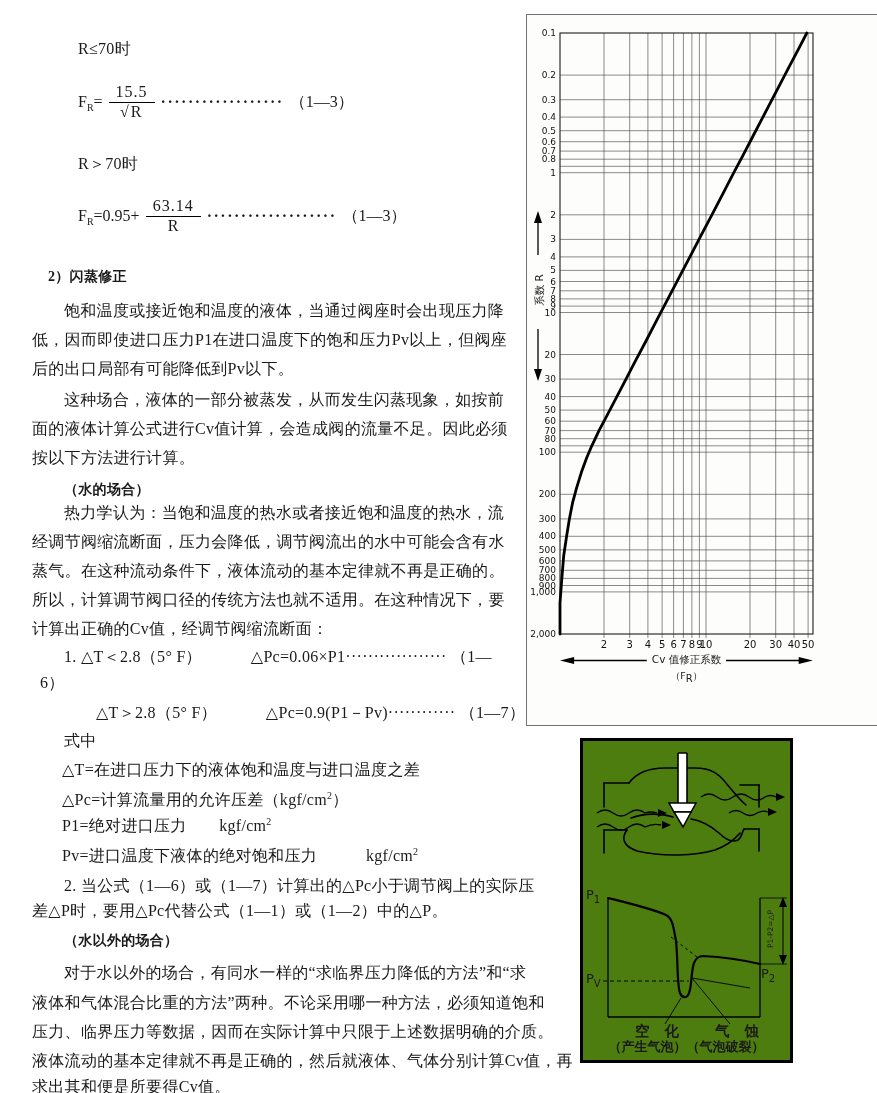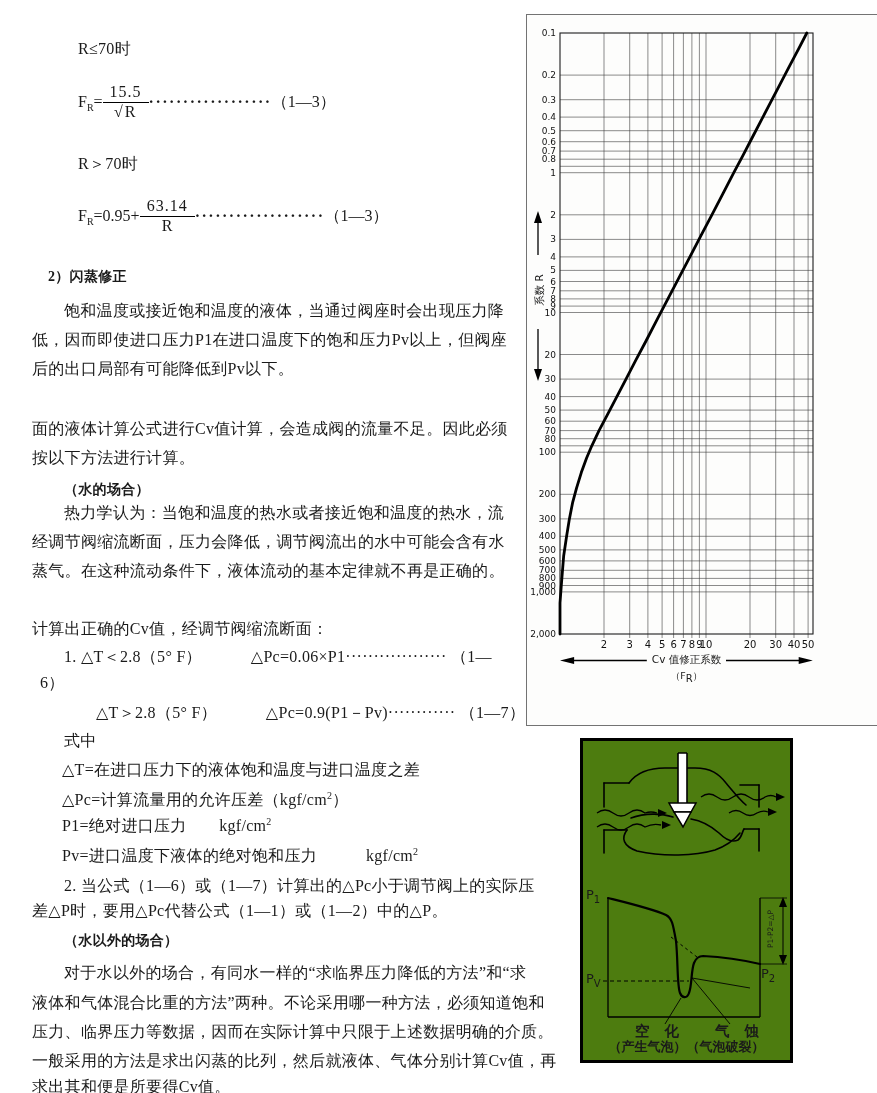--- a/index.html
+++ b/index.html
@@ -3,21 +3,21 @@
 <meta charset="utf-8">
 <style>
   html,body{margin:0;padding:0;background:#fff;}
   .page{position:relative;width:877px;height:1093px;background:#fff;overflow:hidden;
         font-family:"Liberation Serif","DejaVu Serif",serif;color:#1a1a1a;}
   
   .ln{position:absolute;white-space:nowrap;font-size:16px;line-height:22px;letter-spacing:.3px;}
   .ln.bold{font-weight:bold;font-size:14px;}
   sup{font-size:10px;vertical-align:super;line-height:0;}
   sub{font-size:10px;vertical-align:sub;line-height:0;}
-  .formula{position:absolute;display:flex;align-items:center;font-size:16px;white-space:nowrap;}
+  .formula{position:absolute;display:flex;align-items:center;gap:6px;font-size:16px;white-space:nowrap;}
   .frac{display:inline-flex;flex-direction:column;align-items:center;line-height:1.05;}
   .frac .num{padding:0 7px 1px 7px;border-bottom:1.3px solid #000;letter-spacing:1px;}
   .frac .den{padding-top:1px;}
   .radarg{border-top:1.2px solid #000;padding:0 2px;}
   .dots{letter-spacing:1.5px;font-weight:bold;}
   
   .fig1{position:absolute;left:526px;top:14px;width:397px;height:712px;border:1px solid #737373;
         background:#fdfdfc;box-sizing:border-box;}
   .fig1 svg.plot{position:absolute;left:0;top:0;}
   .grid{stroke:#3c3c3c;stroke-width:.6;}
@@ -74,49 +74,51 @@
     <span class="dots">···················</span>
     <span>（1—3）</span>
   </div>
 
   <div class="ln bold" style="left:48px;top:266px">2）闪蒸修正</div>
 
   <div class="ln" style="left:64px;top:300px">饱和温度或接近饱和温度的液体，当通过阀座时会出现压力降</div>
   <div class="ln" style="left:32px;top:329px">低，因而即使进口压力P1在进口温度下的饱和压力Pv以上，但阀座</div>
   <div class="ln" style="left:32px;top:358px">后的出口局部有可能降低到Pv以下。</div>
 
+  <div class="ln" style="left:64px;top:389px">这种场合，液体的一部分被蒸发，从而发生闪蒸现象，如按前</div>
   <div class="ln" style="left:32px;top:418px">面的液体计算公式进行Cv值计算，会造成阀的流量不足。因此必须</div>
   <div class="ln" style="left:32px;top:447px">按以下方法进行计算。</div>
 
   <div class="ln bold" style="left:64px;top:479px">（水的场合）</div>
 
   <div class="ln" style="left:64px;top:502px">热力学认为：当饱和温度的热水或者接近饱和温度的热水，流</div>
   <div class="ln" style="left:32px;top:531px">经调节阀缩流断面，压力会降低，调节阀流出的水中可能会含有水</div>
   <div class="ln" style="left:32px;top:560px">蒸气。在这种流动条件下，液体流动的基本定律就不再是正确的。</div>
+  <div class="ln" style="left:32px;top:589px">所以，计算调节阀口径的传统方法也就不适用。在这种情况下，要</div>
   <div class="ln" style="left:32px;top:618px">计算出正确的Cv值，经调节阀缩流断面：</div>
 
   <div class="ln" style="left:64px;top:646px">1. △T＜2.8（5° F）　　　△Pc=0.06×P1·················· （1—</div>
   <div class="ln" style="left:40px;top:672px">6）</div>
   <div class="ln" style="left:96px;top:702px">△T＞2.8（5° F）　　　△Pc=0.9(P1－Pv)············ （1—7）</div>
 
   <div class="ln" style="left:64px;top:730px">式中</div>
   <div class="ln" style="left:62px;top:759px">△T=在进口压力下的液体饱和温度与进口温度之差</div>
   <div class="ln" style="left:62px;top:789px"><span>△Pc=计算流量用的允许压差（kgf/cm</span><sup>2</sup><span>）</span></div>
   <div class="ln" style="left:62px;top:815px"><span>P1=绝对进口压力　　kgf/cm</span><sup>2</sup><span></span></div>
   <div class="ln" style="left:62px;top:845px"><span>Pv=进口温度下液体的绝对饱和压力　　　kgf/cm</span><sup>2</sup><span></span></div>
 
   <div class="ln" style="left:64px;top:875px">2. 当公式（1—6）或（1—7）计算出的△Pc小于调节阀上的实际压</div>
   <div class="ln" style="left:32px;top:900px">差△P时，要用△Pc代替公式（1—1）或（1—2）中的△P。</div>
 
   <div class="ln bold" style="left:64px;top:930px">（水以外的场合）</div>
 
   <div class="ln" style="left:64px;top:962px">对于水以外的场合，有同水一样的“求临界压力降低的方法”和“求</div>
   <div class="ln" style="left:32px;top:992px">液体和气体混合比重的方法”两种。不论采用哪一种方法，必须知道饱和</div>
   <div class="ln" style="left:32px;top:1021px">压力、临界压力等数据，因而在实际计算中只限于上述数据明确的介质。</div>
-  <div class="ln" style="left:32px;top:1050px">一般采用的方法是求出闪蒸的比列，然后就液体、气体分别计算Cv值，再</div>
+  <div class="ln" style="left:32px;top:1050px">液体流动的基本定律就不再是正确的，然后就液体、气体分别计算Cv值，再</div>
   <div class="ln" style="left:32px;top:1076px">求出其和便是所要得Cv值。</div>
 
   <div class="fig1">
     <svg class="plot" width="332" height="710" viewBox="0 0 332 710" id="fig1-svg">
         <line x1="33" y1="60.1" x2="286" y2="60.1" class="grid"></line>
         <line x1="33" y1="84.7" x2="286" y2="84.7" class="grid"></line>
         <line x1="33" y1="102.1" x2="286" y2="102.1" class="grid"></line>
         <line x1="33" y1="115.7" x2="286" y2="115.7" class="grid"></line>
         <line x1="33" y1="126.7" x2="286" y2="126.7" class="grid"></line>
         <line x1="33" y1="136.1" x2="286" y2="136.1" class="grid"></line>

